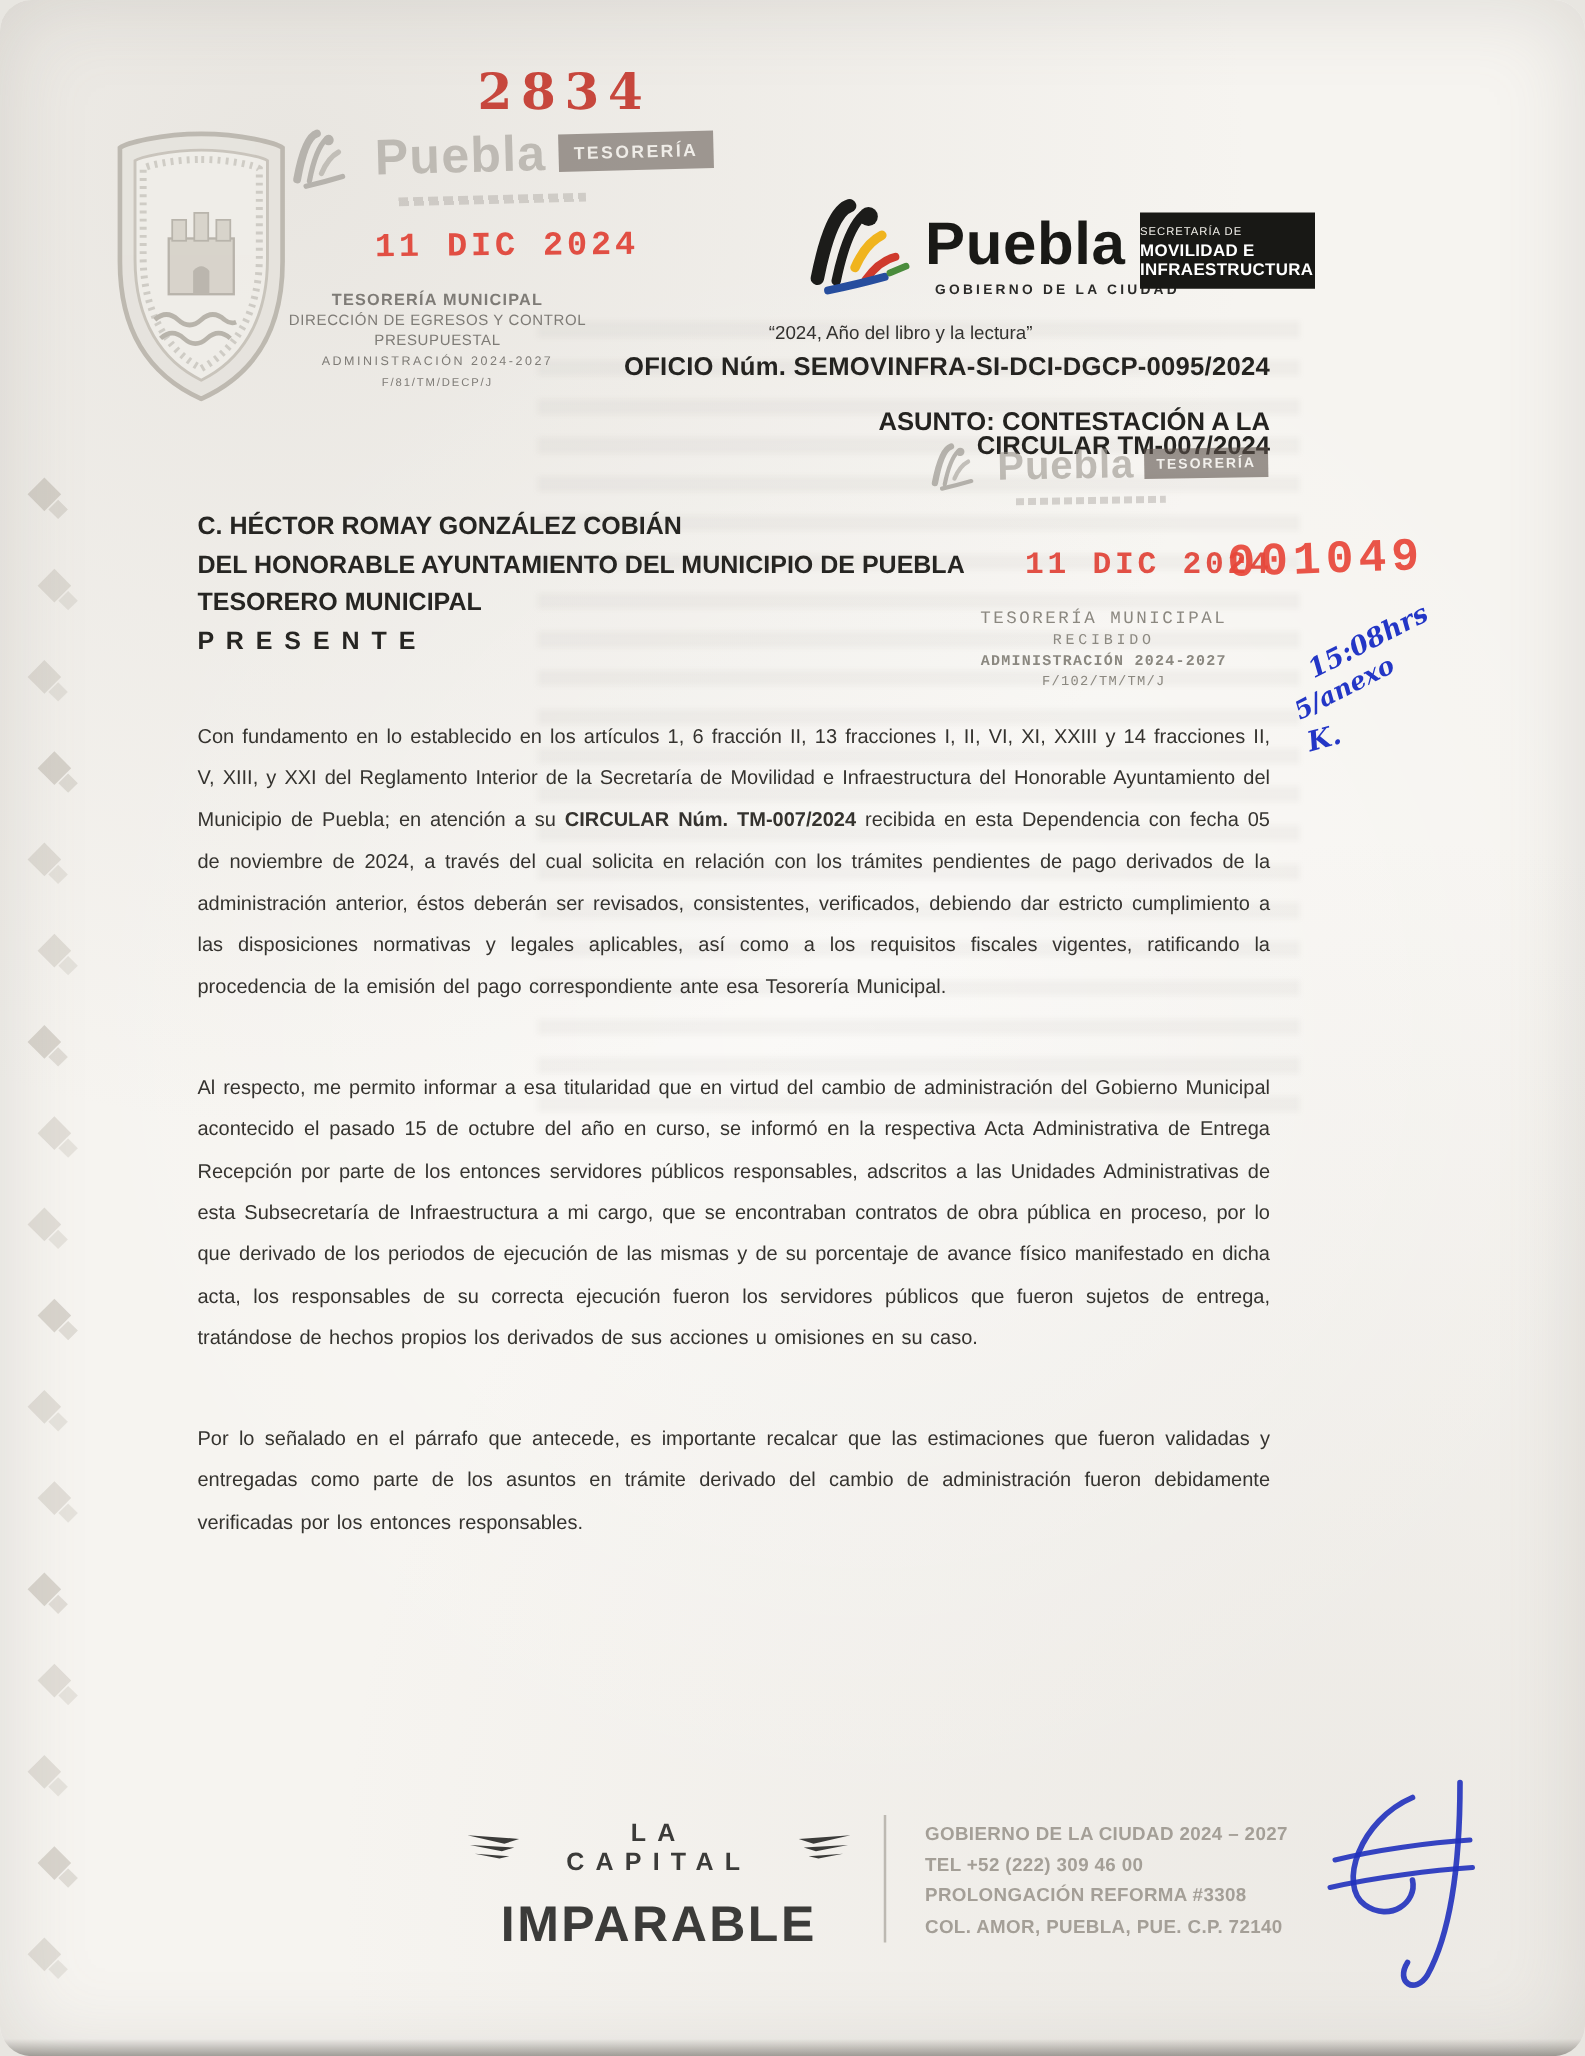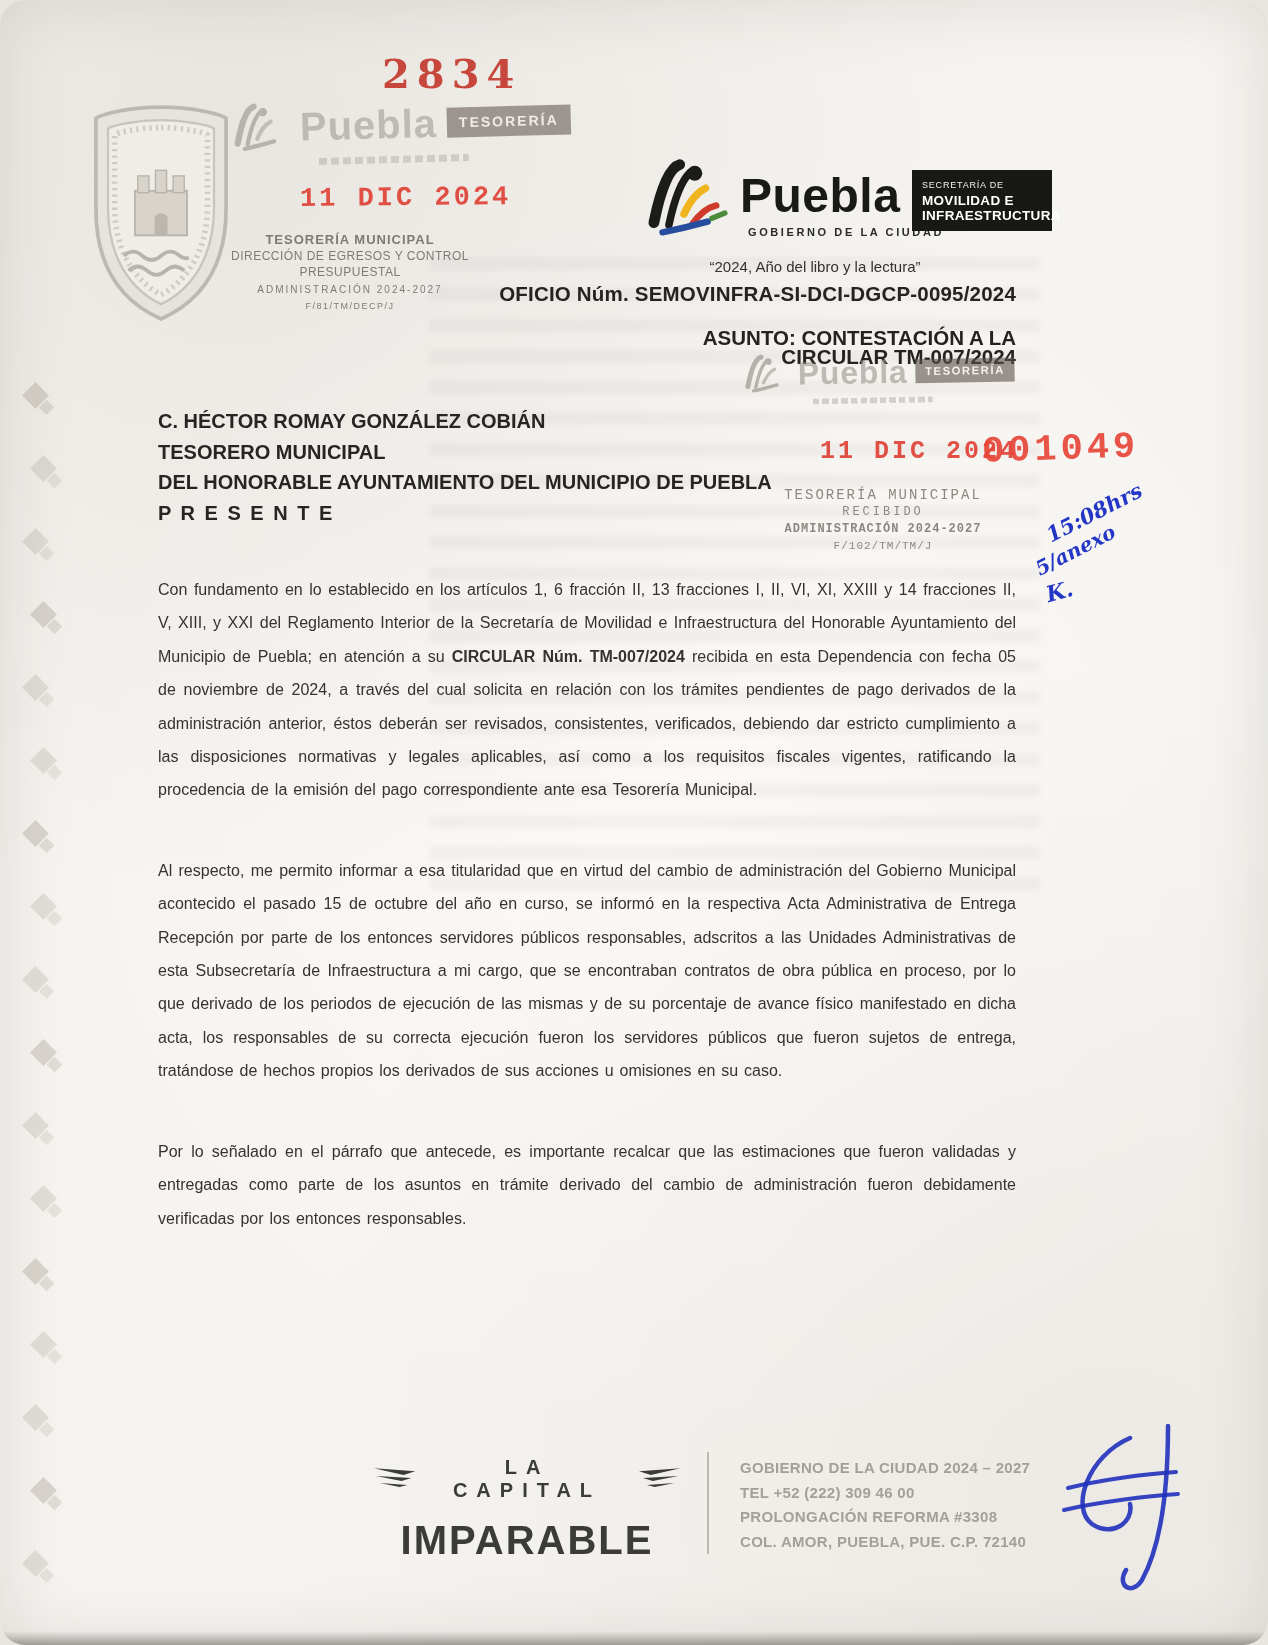--- a/index.html
+++ b/index.html
@@ -82,27 +82,27 @@
   
   .brand-block { position:absolute; left:628px; top:156px; display:flex; align-items:flex-start; }
   .brand-icon { width:112px; height:86px; }
   .brand-word { font-size:48px; font-weight:800; color:#191916; letter-spacing:.5px; margin-top:12px; }
   .brand-caption {
     position:absolute; left:748px; top:226px; font-size:11px; font-weight:bold;
     letter-spacing:2.6px; color:#2a2a28;
   }
   .secretariat {
     position:absolute; left:912px; top:170px; width:140px; background:#181815;
-    color:#fff; padding:8px 10px; line-height:15px;
+    color:#fff; padding:8px 0; line-height:15px;
   }
   .secretariat .s0 { font-size:9px; letter-spacing:.8px; color:#f2f0ea; }
   .secretariat .s1, .secretariat .s2 { font-size:13.5px; font-weight:800; letter-spacing:.3px; }
 
   .year-legend {
-    position:absolute; left:615px; top:258px; width:400px; text-align:center;
+    position:absolute; left:615px; top:258px; width:400px; text-align:left;
     font-size:15px; color:#33322f;
   }
   .oficio-line {
     position:absolute; left:420px; top:282px; width:596px; text-align:right;
     font-size:20.5px; font-weight:bold; color:#242320; letter-spacing:.2px;
   }
   .asunto1 { position:absolute; left:420px; top:326px; width:596px; text-align:right;
     font-size:20.5px; font-weight:bold; color:#242320; }
   .asunto2 { position:absolute; left:420px; top:345px; width:596px; text-align:right;
     font-size:20.5px; font-weight:bold; color:#242320; }
@@ -257,22 +257,22 @@
         <path d="M32 70 Q52 66 74 60" stroke="#8f8a82" stroke-width="6" fill="none" stroke-linecap="round"></path>
       </svg>
       <span class="gs-brand">Puebla</span>
       <span class="gs-box">TESORERÍA</span>
     </div>
     <div class="gs-caption"></div>
   </div>
 
   <div class="recipient">
     <div>C. HÉCTOR ROMAY GONZÁLEZ COBIÁN</div>
+    <div>DEL HONORABLE AYUNTAMIENTO DEL MUNICIPIO DE PUEBLA</div>
     <div>TESORERO MUNICIPAL</div>
-    <div>DEL HONORABLE AYUNTAMIENTO DEL MUNICIPIO DE PUEBLA</div>
     <div class="present">P R E S E N T E</div>
   </div>
 
   <div class="red-date rd2">11 DIC 2024</div>
   <div class="received-folio">001049</div>
   <div class="received-stamp">
     <div class="r0">TESORERÍA MUNICIPAL</div>
     <div class="r1">RECIBIDO</div>
     <div class="r2">ADMINISTRACIÓN 2024-2027</div>
     <div class="r3">F/102/TM/TM/J</div>

